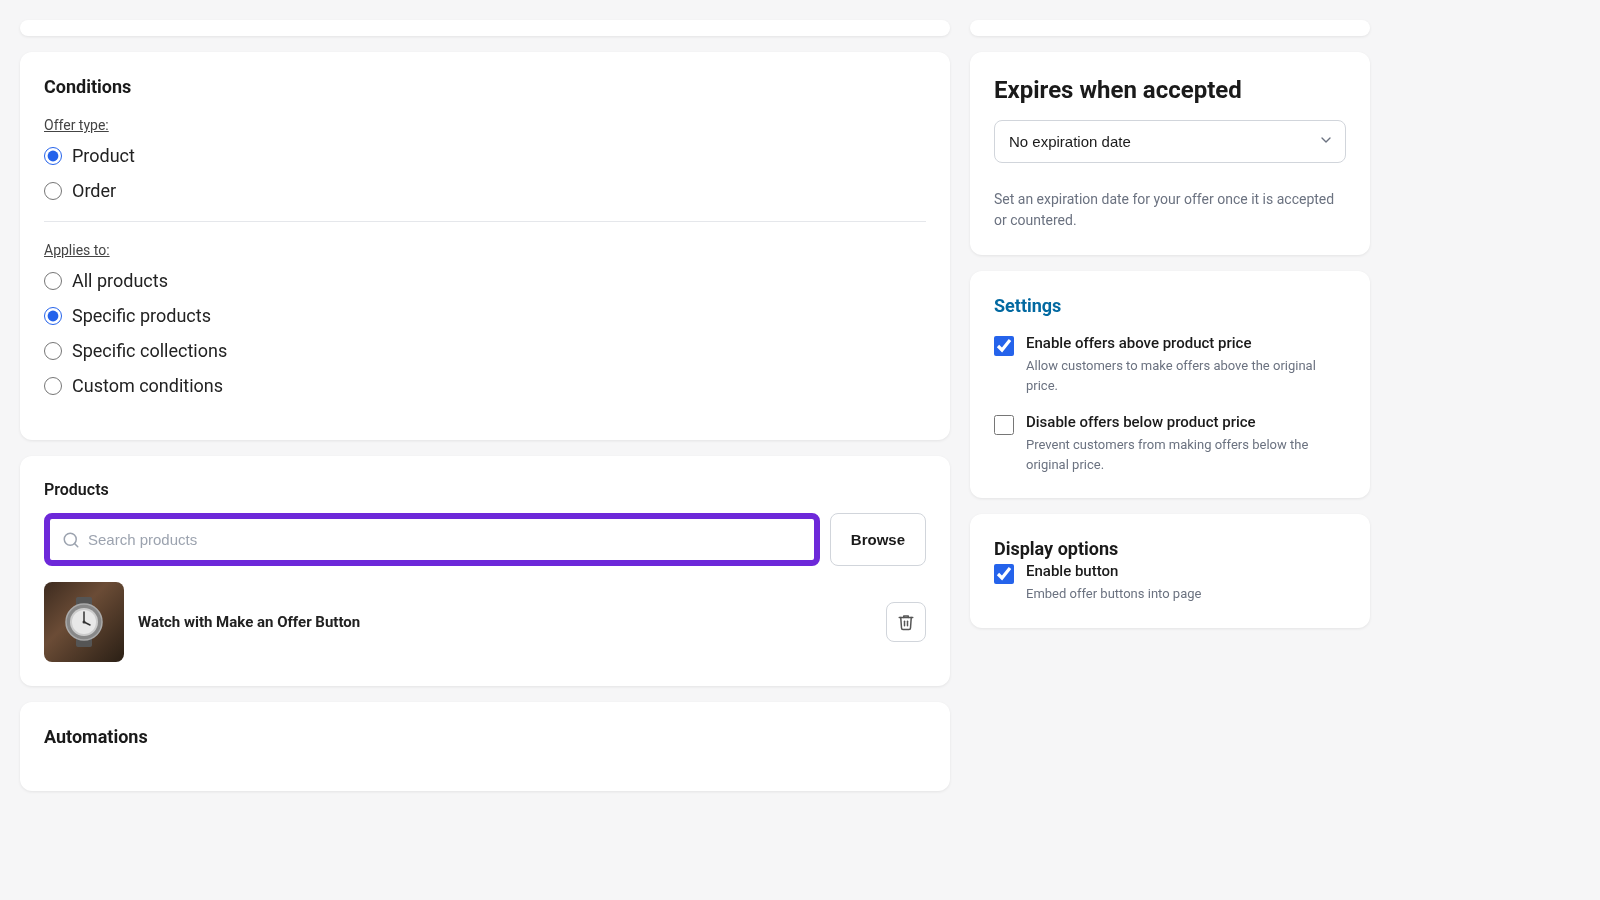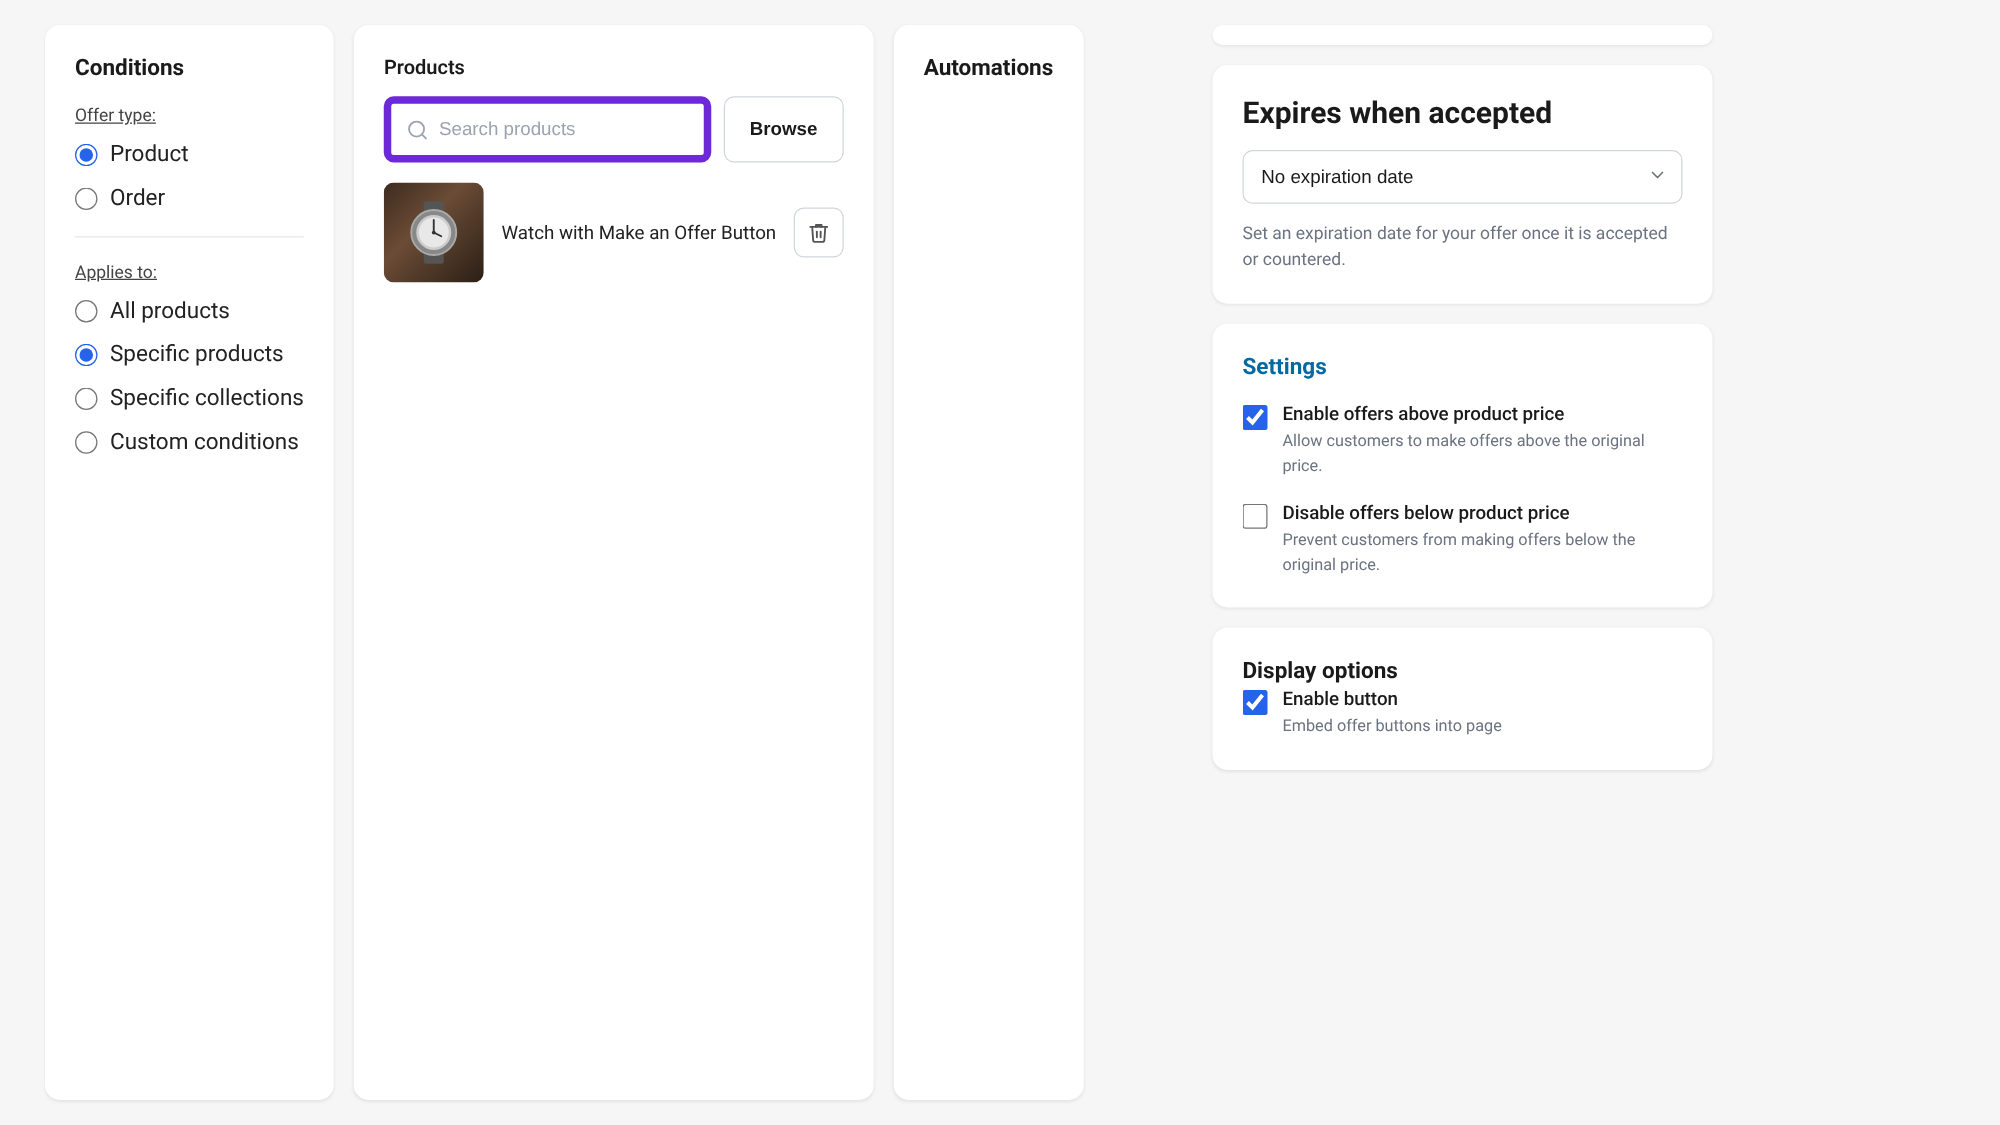--- a/index.html
+++ b/index.html
@@ -7,21 +7,21 @@
       font-family: -apple-system, BlinkMacSystemFont, 'Segoe UI', Roboto, sans-serif;
       background: #f6f6f7;
       display: flex;
       gap: 20px;
       padding: 20px;
       min-height: 900px;
     }
     .left-column {
       flex: 1;
       display: flex;
-      flex-direction: row;
+      flex-direction: column;
       gap: 16px;
       max-width: 930px;
     }
     .right-column {
       width: 400px;
       display: flex;
       flex-direction: column;
       gap: 16px;
     }
     .card {
@@ -142,20 +142,21 @@
       justify-content: center;
     }
     .watch-svg {
       width: 60px;
       height: 60px;
     }
     .product-name {
       flex: 1;
       font-size: 15px;
       color: #222;
+      font-weight: bold;
     }
     .delete-btn {
       width: 40px;
       height: 40px;
       border: 1px solid #d1d5db;
       border-radius: 8px;
       background: #fff;
       display: flex;
       align-items: center;
       justify-content: center;
@@ -177,21 +178,21 @@
       margin-top: 0;
     }
     .expires-title {
       font-size: 24px;
       font-weight: 700;
       color: #1a1a1a;
       margin-bottom: 16px;
     }
     .select-wrapper {
       position: relative;
-      margin-bottom: 14px;
+      margin-bottom: 26px;
     }
     .expiration-select {
       width: 100%;
       padding: 12px 40px 12px 14px;
       border: 1px solid #d1d5db;
       border-radius: 8px;
       font-size: 15px;
       color: #1a1a1a;
       appearance: none;
       background: #fff;

